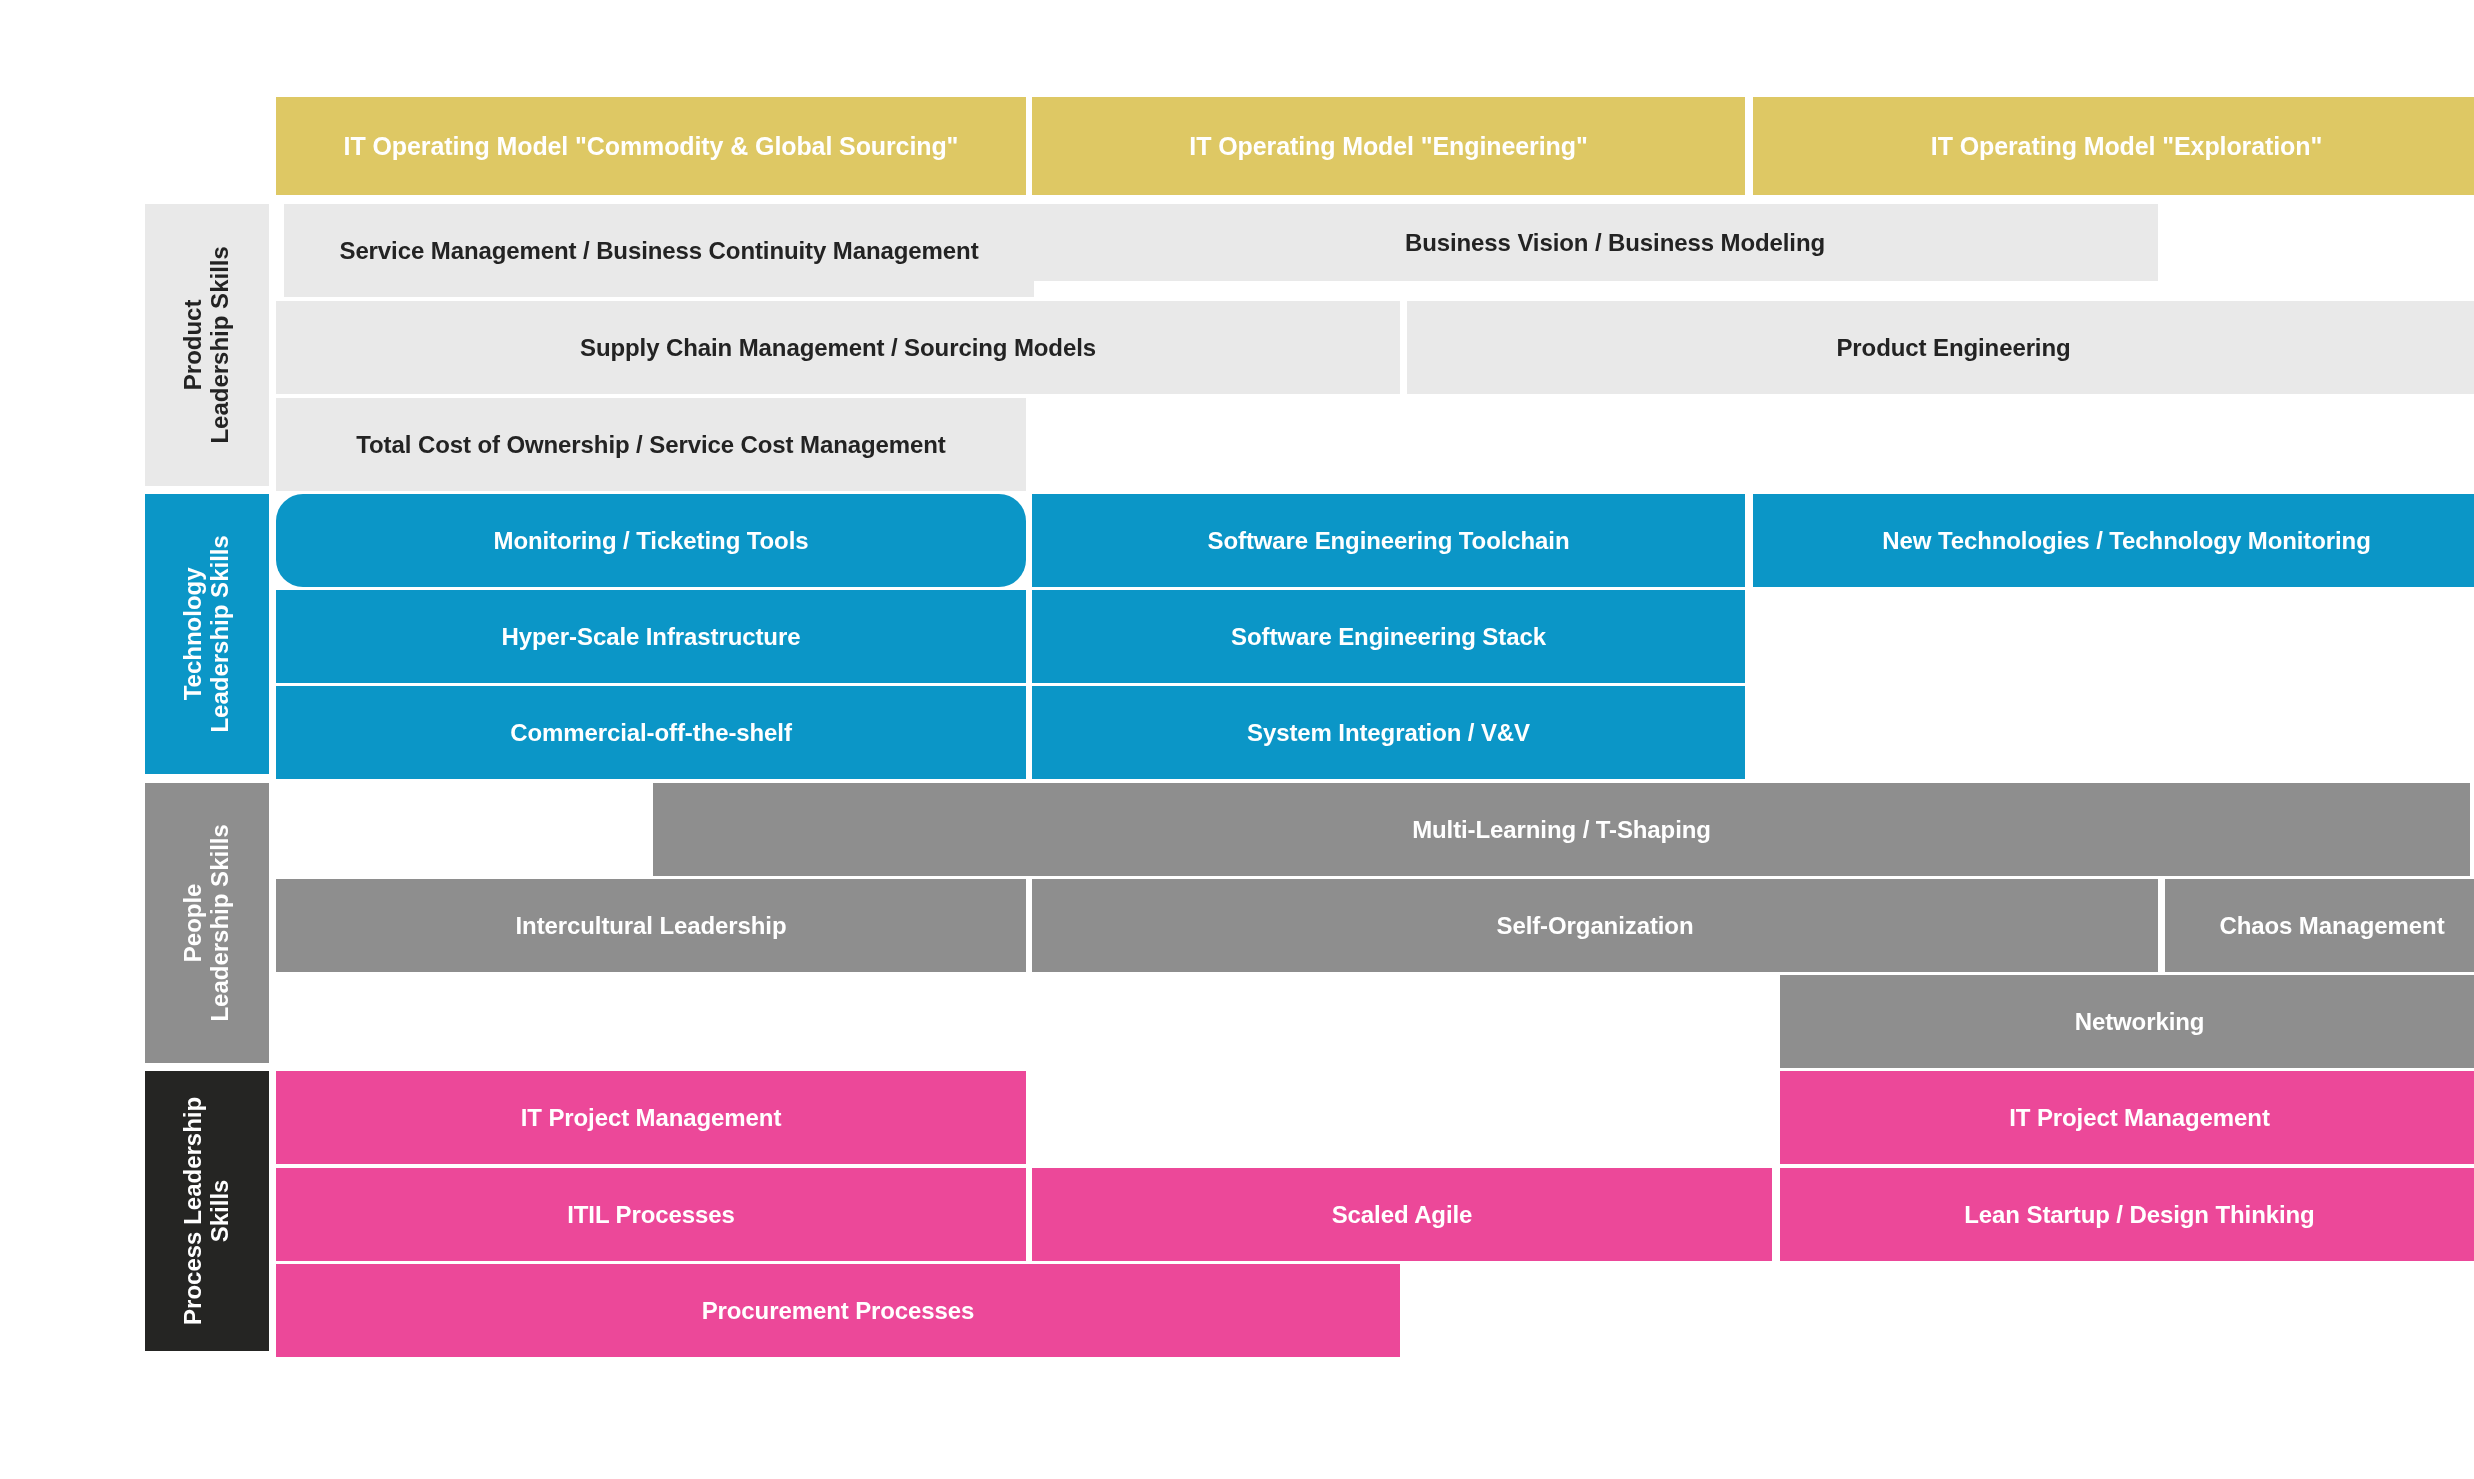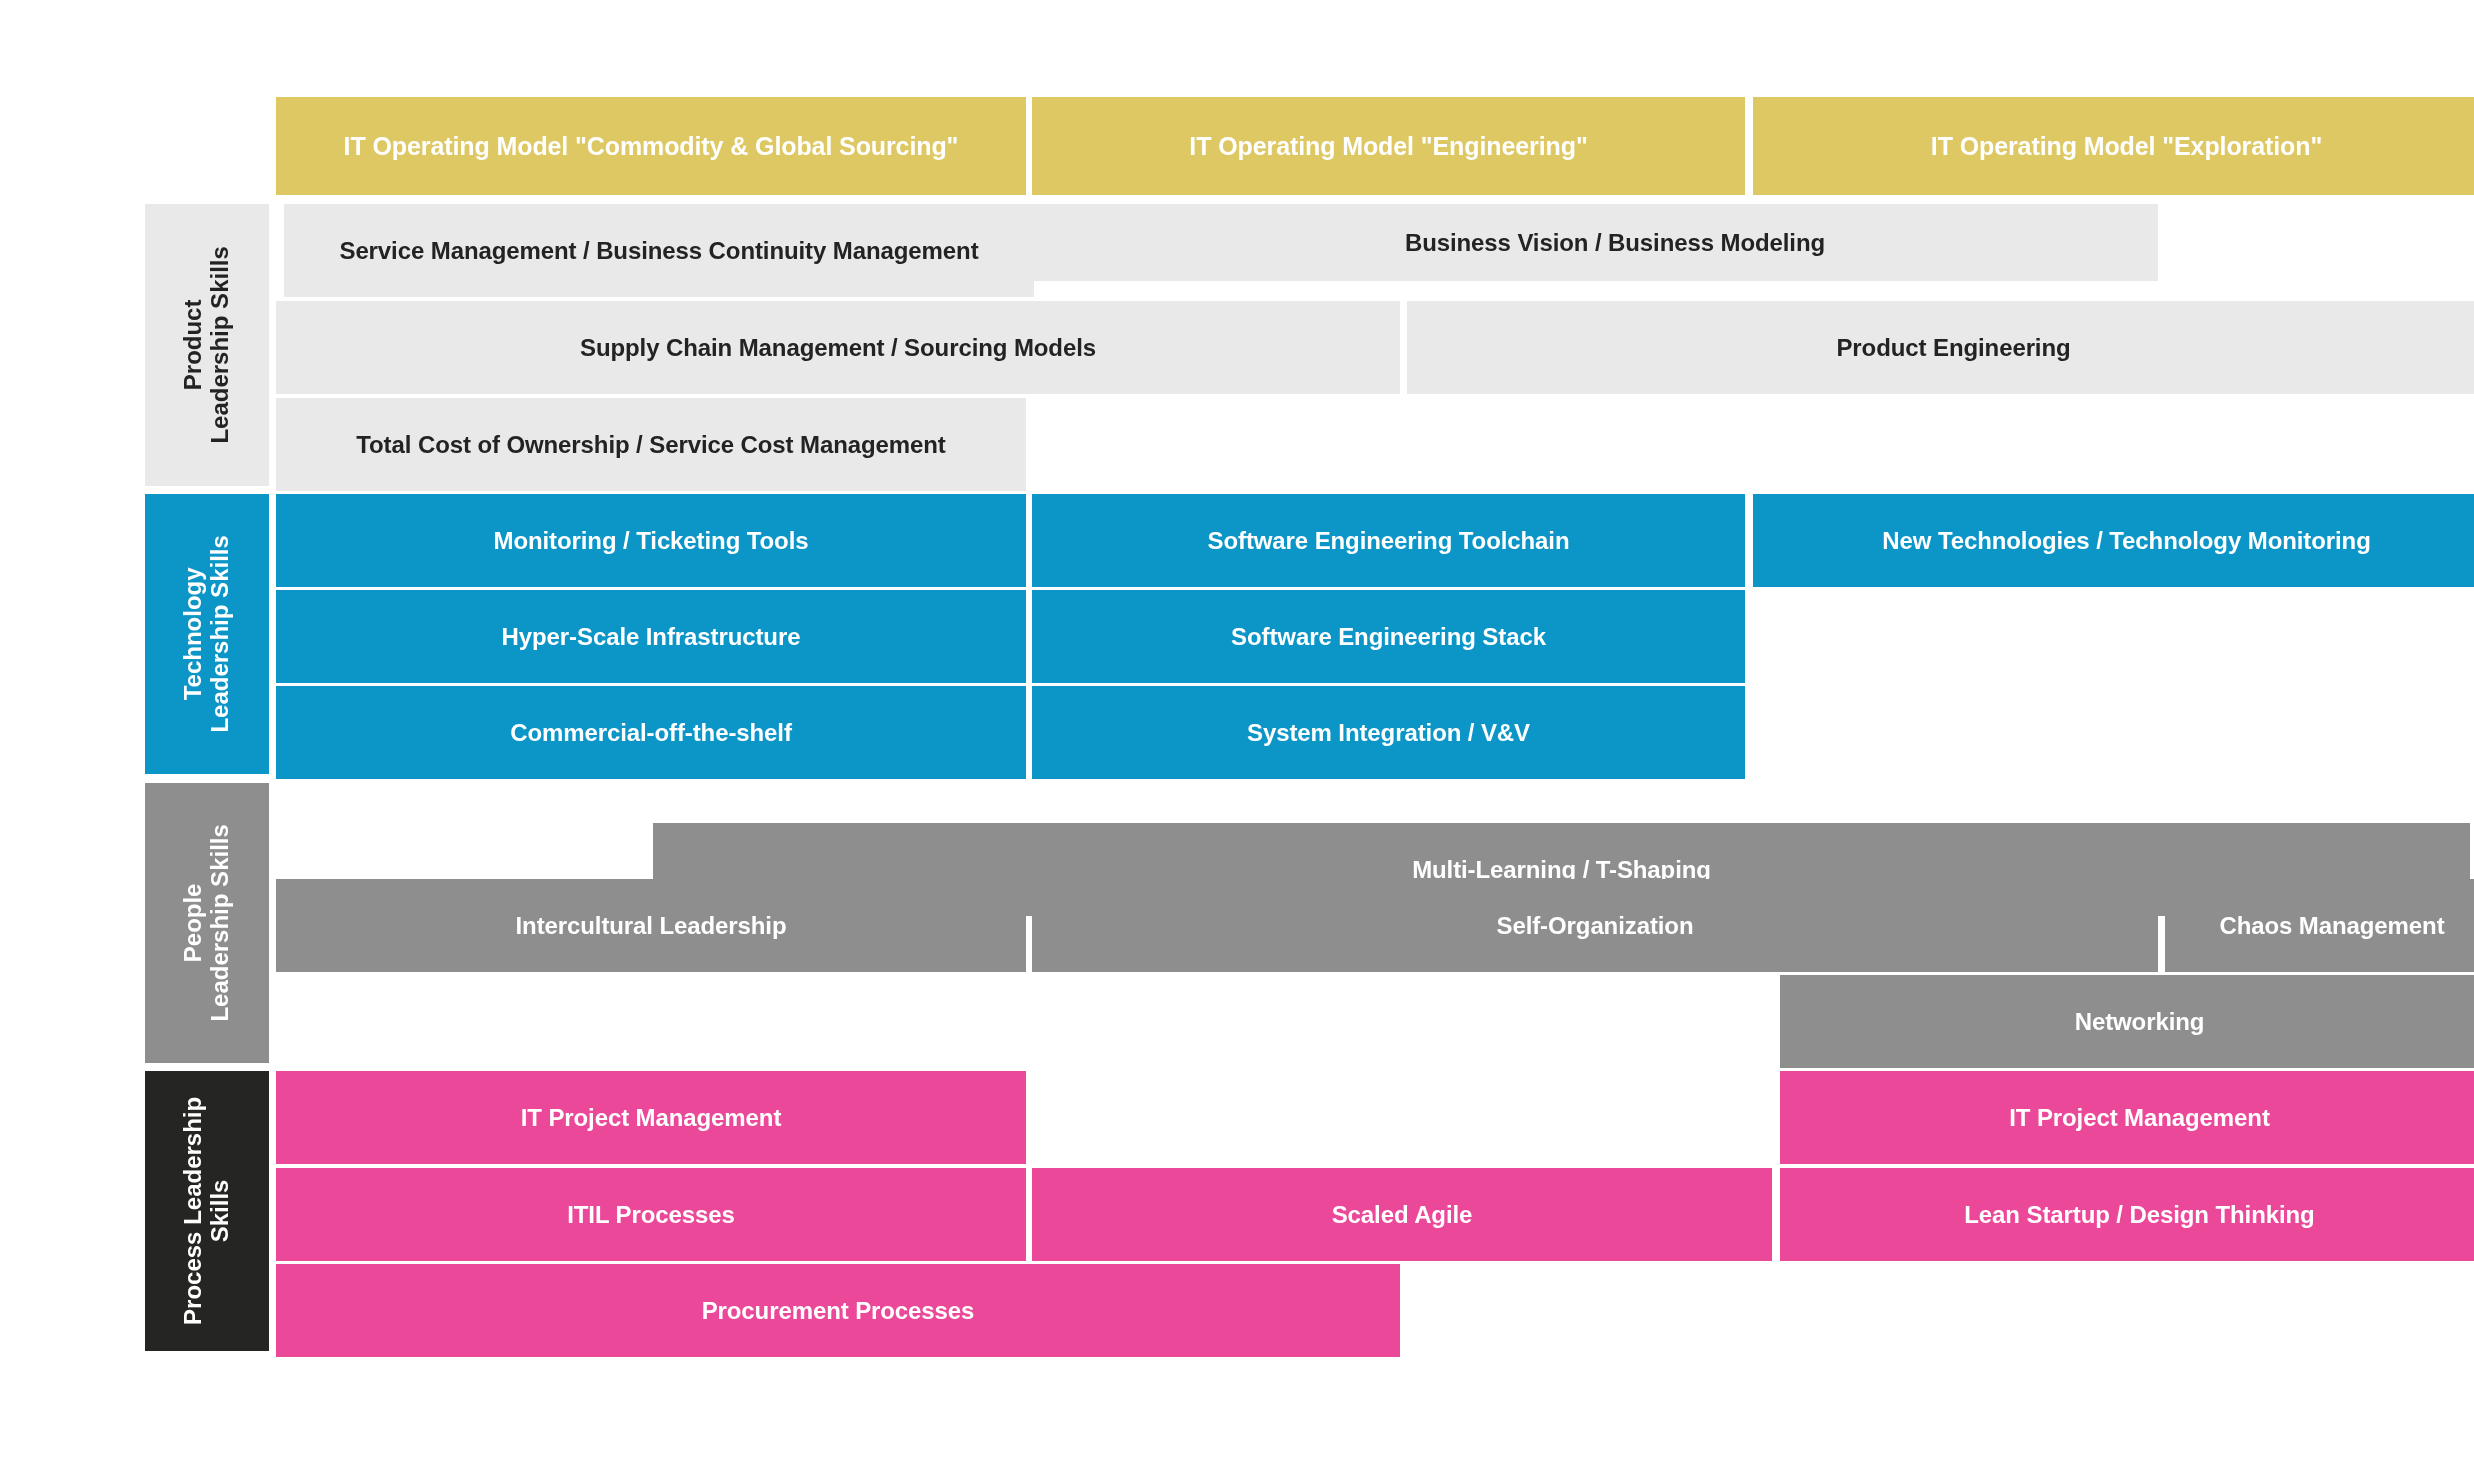--- a/index.html
+++ b/index.html
@@ -88,21 +88,21 @@
     <span>Supply Chain Management / Sourcing Models</span>
   </div>
   <div class="cell prod" style="left:1407px;top:301px;width:1093px;height:93px;">
     <span>Product Engineering</span>
   </div>
 
   <div class="cell prod" style="left:276px;top:398px;width:750px;height:93px;">
     <span>Total Cost of Ownership / Service Cost Management</span>
   </div>
 
-  <div class="cell tech" style="left:276px;top:494px;width:750px;height:93px;">
+  <div class="cell tech" style="left:276px;top:494px;width:750px;height:93px;border-radius:27px;">
     <span>Monitoring / Ticketing Tools</span>
   </div>
   <div class="cell tech" style="left:1032px;top:494px;width:713px;height:93px;">
     <span>Software Engineering Toolchain</span>
   </div>
   <div class="cell tech" style="left:1753px;top:494px;width:747px;height:93px;">
     <span>New Technologies / Technology Monitoring</span>
   </div>
 
   <div class="cell tech" style="left:276px;top:590px;width:750px;height:93px;">
@@ -112,21 +112,21 @@
     <span>Software Engineering Stack</span>
   </div>
 
   <div class="cell tech" style="left:276px;top:686px;width:750px;height:93px;">
     <span>Commercial-off-the-shelf</span>
   </div>
   <div class="cell tech" style="left:1032px;top:686px;width:713px;height:93px;">
     <span>System Integration / V&amp;V</span>
   </div>
 
-  <div class="cell people" style="left:653px;top:783px;width:1817px;height:93px;margin-top:40px;">
+  <div class="cell people" style="left:653px;top:783px;width:1817px;height:93px;">
     <span>Multi-Learning / T-Shaping</span>
   </div>
 
   <div class="cell people" style="left:276px;top:879px;width:750px;height:93px;">
     <span>Intercultural Leadership</span>
   </div>
   <div class="cell people" style="left:1032px;top:879px;width:1126px;height:93px;">
     <span>Self-Organization</span>
   </div>
   <div class="cell people" style="left:2165px;top:879px;width:334px;height:93px;">

